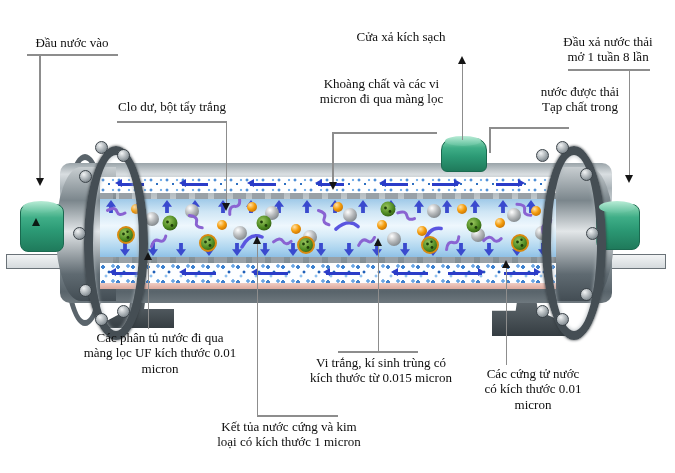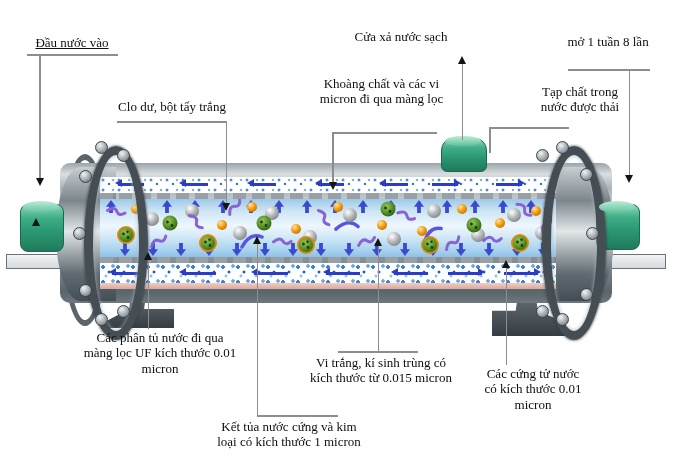--- a/index.html
+++ b/index.html
@@ -250,56 +250,57 @@
 
   <div class="stub" style="left:56px;top:214px;width:12px;height:26px;"></div>
   <div class="valve" style="left:20px;top:204px;width:42px;height:46px;"></div>
   <div class="valvetop" style="left:23px;top:201px;width:36px;height:12px;"></div>
   <div class="ahu" style="left:32px;top:218px;border-bottom-color:#0c1a14;z-index:6;"></div>
   <div class="stub" style="left:606px;top:214px;width:12px;height:26px;"></div>
   <div class="valve" style="left:596px;top:204px;width:42px;height:44px;"></div>
   <div class="valvetop" style="left:599px;top:201px;width:36px;height:12px;"></div>
 
 
-  <div class="lbl" style="left:24px;top:35px;width:96px;text-decoration:underline;">
+  <div class="lbl" style="left:24px;top:35px;width:96px;">
       <div>Đầu nước vào</div>
     </div>
   <div class="cline" style="left:27px;top:54px;width:91px;height:1.5px;"></div>
   <div class="cline" style="left:39px;top:55px;width:1.5px;height:123px;"></div>
   <div class="ahd" style="left:35.5px;top:178px;"></div>
 
   <div class="lbl" style="left:112px;top:99px;width:120px;">
       <div>Clo dư, bột tẩy trắng</div>
     </div>
   <div class="cline" style="left:117px;top:121px;width:110px;height:1.5px;"></div>
   <div class="cline" style="left:225.5px;top:121px;width:1.5px;height:82px;"></div>
   <div class="ahd" style="left:222px;top:203px;"></div>
 
   <div class="lbl" style="left:342px;top:29px;width:118px;">
-      <div>Cửa xả nước sạch</div>
+      <div>Cửa xả kích sạch</div>
     </div>
   <div class="cline" style="left:461.5px;top:64px;width:1.5px;height:76px;"></div>
   <div class="ahu" style="left:458px;top:56px;"></div>
 
   <div class="lbl" style="left:309px;top:76px;width:145px;">
       <div>Khoàng chất và các vi</div>
       <div>micron đi qua màng lọc</div>
     </div>
   <div class="cline" style="left:332px;top:132px;width:105px;height:1.5px;"></div>
   <div class="cline" style="left:332px;top:132px;width:1.5px;height:50px;"></div>
   <div class="ahd" style="left:328.5px;top:182px;"></div>
 
   <div class="lbl" style="left:527px;top:84px;width:106px;">
+      <div>nước được thải</div>
       <div>Tạp chất trong</div>
-      <div>nước được thải</div>
     </div>
   <div class="cline" style="left:489px;top:127px;width:80px;height:1.5px;"></div>
   <div class="cline" style="left:489px;top:127px;width:1.5px;height:26px;"></div>
 
   <div class="lbl" style="left:556px;top:34px;width:104px;">
+      <div>Đầu xả nước thải</div>
       <div>mở 1 tuần 8 lần</div>
     </div>
   <div class="cline" style="left:568px;top:69px;width:82px;height:1.5px;"></div>
   <div class="cline" style="left:628.5px;top:69px;width:1.5px;height:106px;"></div>
   <div class="ahd" style="left:625px;top:175px;"></div>
 
   <div class="lbl" style="left:72px;top:330px;width:176px;">
       <div>Các phân tủ nước đi qua</div>
       <div>màng lọc UF kích thước 0.01</div>
       <div>micron</div>

